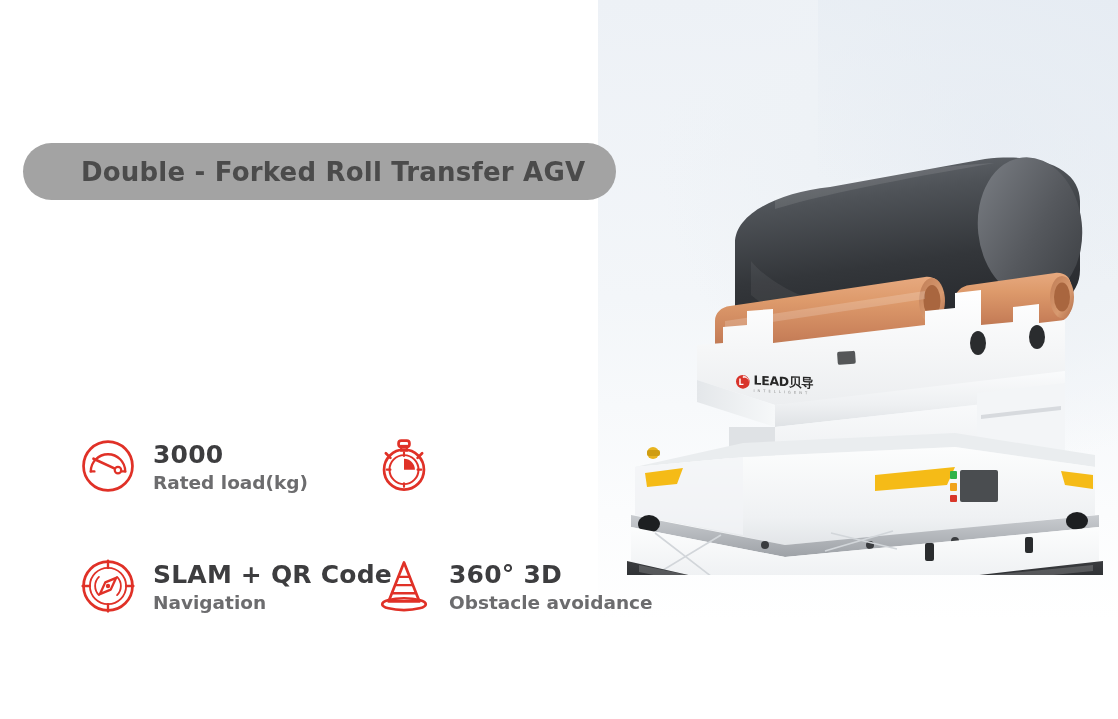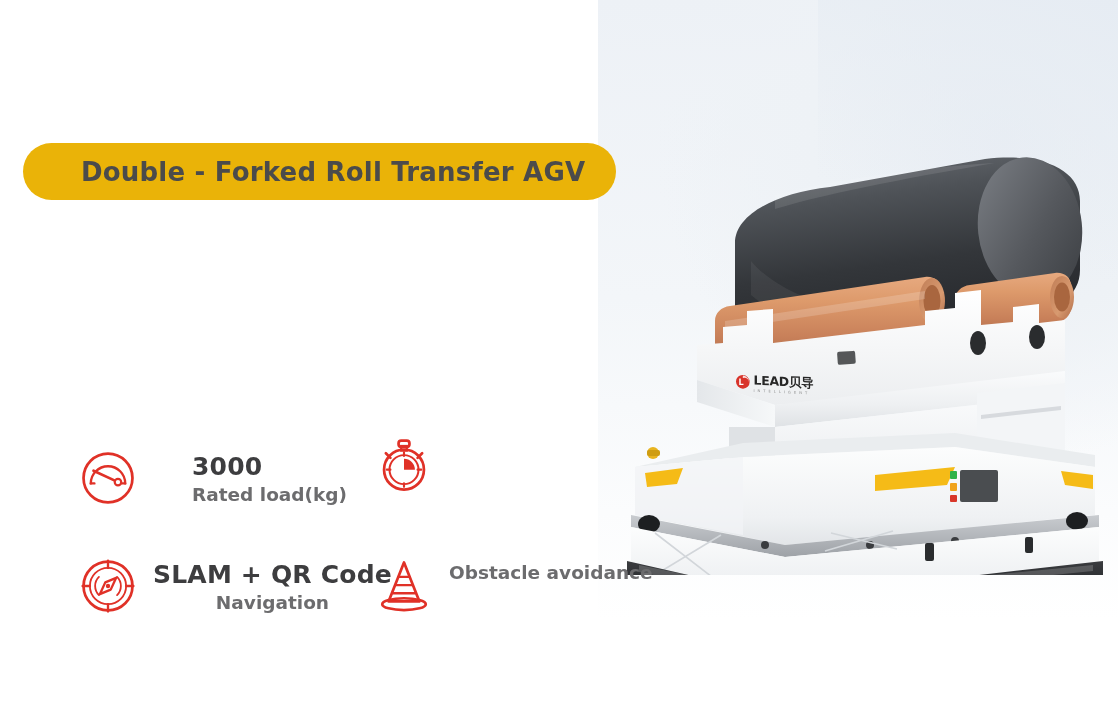--- a/index.html
+++ b/index.html
@@ -56,21 +56,21 @@
     height: 719px;
   }
 
   
   .title-pill {
     position: absolute;
     left: 23px;
     top: 143px;
     width: 593px;
     height: 57px;
-    background: #eab308;
+    background: #a3a3a3;
     border-radius: 29px;
     display: flex;
     align-items: center;
   }
   .title-text {
     padding-left: 58px;
     font-family: "DejaVu Sans", sans-serif;
     font-size: 26px;
     font-weight: bold;
     letter-spacing: 0.2px;
@@ -97,23 +97,23 @@
     position: absolute;
     left: 79px;
     top: 437px;
     width: 580px;
   }
   .spec-row {
     position: absolute;
     display: flex;
     align-items: flex-start;
   }
-  .spec-row.r1c1 { left: 0px;   top: 12px; gap: 39px; }
+  .spec-row.r1c1 { left: 0px;   top: 0px; }
   .spec-row.r1c2 { left: 296px; top: 0px; }
-  .spec-row.r2c1 { left: 0px;   top: 120px; text-align: center; }
+  .spec-row.r2c1 { left: 0px;   top: 120px; }
   .spec-row.r2c2 { left: 296px; top: 120px; }
 
   .spec-icon {
     width: 58px;
     height: 58px;
     flex: 0 0 58px;
     margin-right: 16px;
     display: block;
   }
   .spec-icon svg { display: block; width: 100%; height: 100%; }
@@ -421,19 +421,22 @@
 
       <div class="spec-row r2c2">
         <span class="spec-icon">
           <svg viewBox="0 0 64 64" xmlns="http://www.w3.org/2000/svg">
             <path d="M32 6 L49 49 L15 49 Z" fill="none" stroke="#e03127" stroke-width="3" stroke-linejoin="round"></path>
             <path d="M26 22 L38 22 M23 31 L41 31 M20 40 L44 40" stroke="#e03127" stroke-width="2.6" stroke-linecap="round"></path>
             <ellipse cx="32" cy="52" rx="24" ry="6.5" fill="none" stroke="#e03127" stroke-width="3"></ellipse>
           </svg>
         </span>
         <span class="spec-body">
+          <span class="spec-value">
+            <span>360° 3D</span>
+          </span>
           <span class="spec-label">Obstacle avoidance</span>
         </span>
       </div>
 
     </div>
   </div>
 </div>
 
 </body></html>

